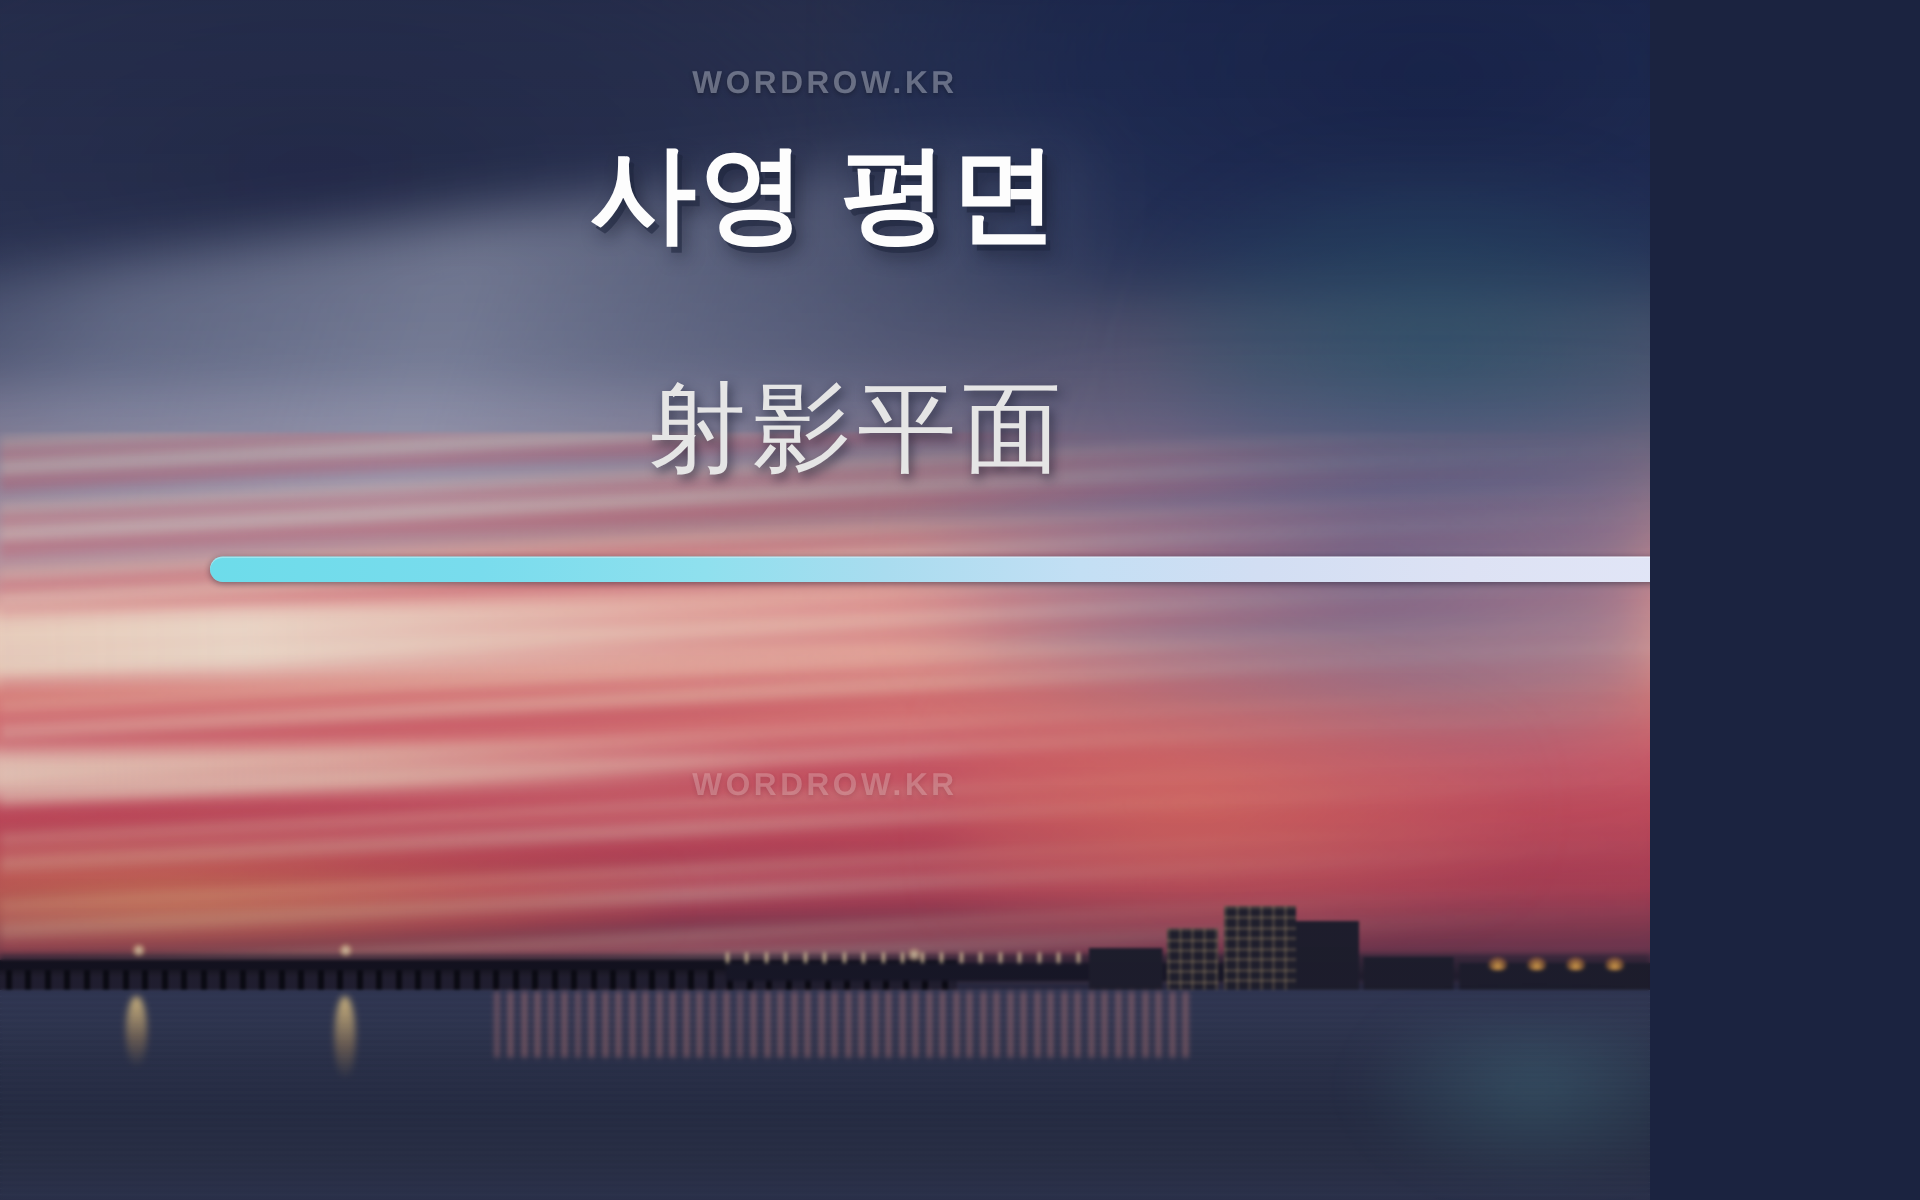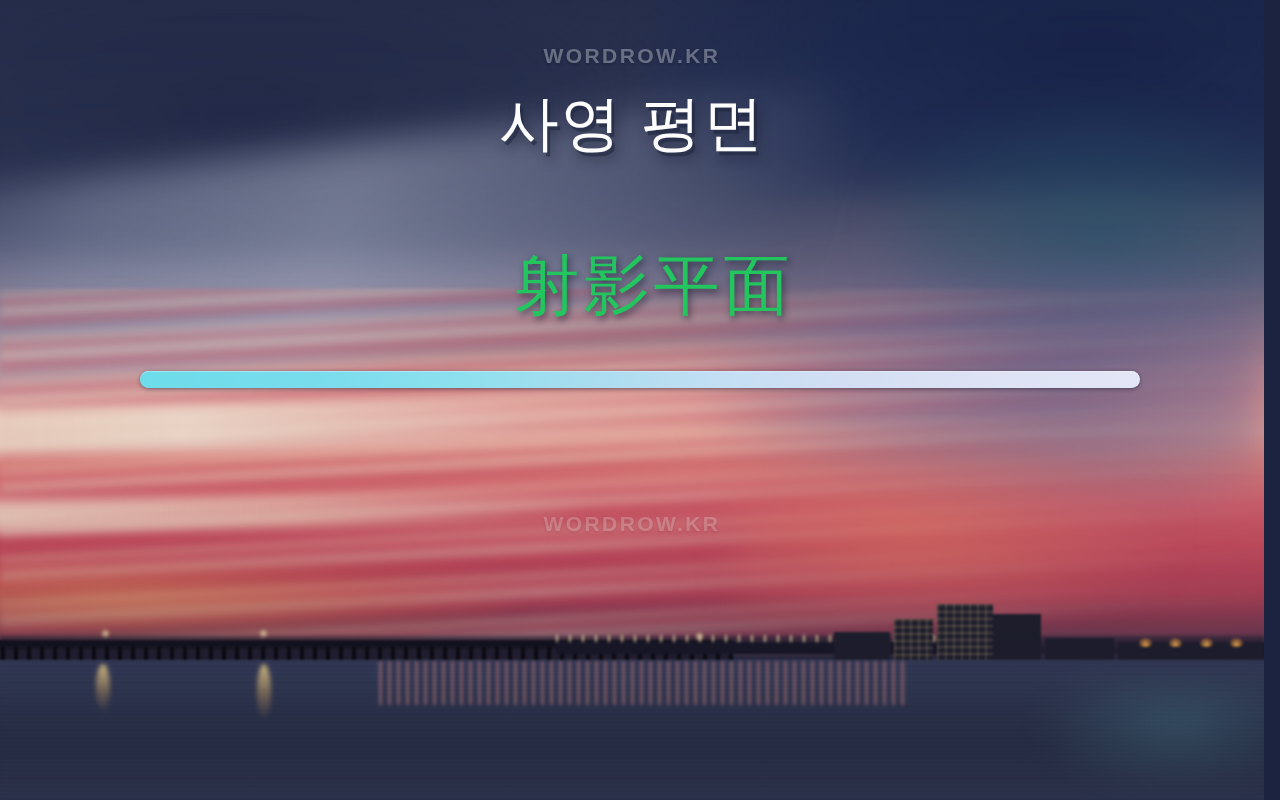--- a/index.html
+++ b/index.html
@@ -5,21 +5,21 @@
 <style>
   * { margin:0; padding:0; box-sizing:border-box; }
   html, body {
     width:1280px; height:800px; overflow:hidden;
     background:#1b2340;
     font-family:"Liberation Sans","DejaVu Sans",sans-serif;
   }
 
   .card {
     position:relative;
-    width:1264px; height:800px;
+    width:1100px; height:800px;
     overflow:hidden;
   }
 
   
   .photo { position:absolute; inset:0; overflow:hidden; }
 
   
   .sky-base {
     position:absolute; inset:0;
     background:
@@ -244,36 +244,36 @@
     text-align:center;
     font-size:21px; font-weight:700; letter-spacing:2.4px;
     color:rgba(226,232,245,.38);
     text-shadow:0 1px 3px rgba(0,0,0,.28);
     user-select:none;
   }
 
   .title {
     position:absolute; top:92px; left:0; right:0;
     text-align:center;
-    font-size:60px; font-weight:400; line-height:1.08;
+    font-size:71px; font-weight:700; line-height:1.08;
     letter-spacing:2px;
     color:#fdfdfd;
     text-shadow:
        3px 4px 0 rgba(30,36,60,.55),
        5px 7px 12px rgba(14,18,36,.55);
     white-space:nowrap;
   }
 
   .subtitle {
     position:absolute; top:250px; left:0; right:0;
     text-align:center;
     font-family:"DejaVu Serif","Liberation Serif",serif;
     font-size:66px; font-weight:400; line-height:1.1;
     letter-spacing:4px;
-    color:#22c55e;
+    color:#e5e5e5;
     text-shadow:2px 3px 7px rgba(16,20,38,.62);
     white-space:nowrap;
     margin-left:43px;
   }
 
   .progress-track {
     position:absolute; top:371px; left:140px;
     width:1000px; height:17px;
     border-radius:9px;
     background:linear-gradient(90deg,

